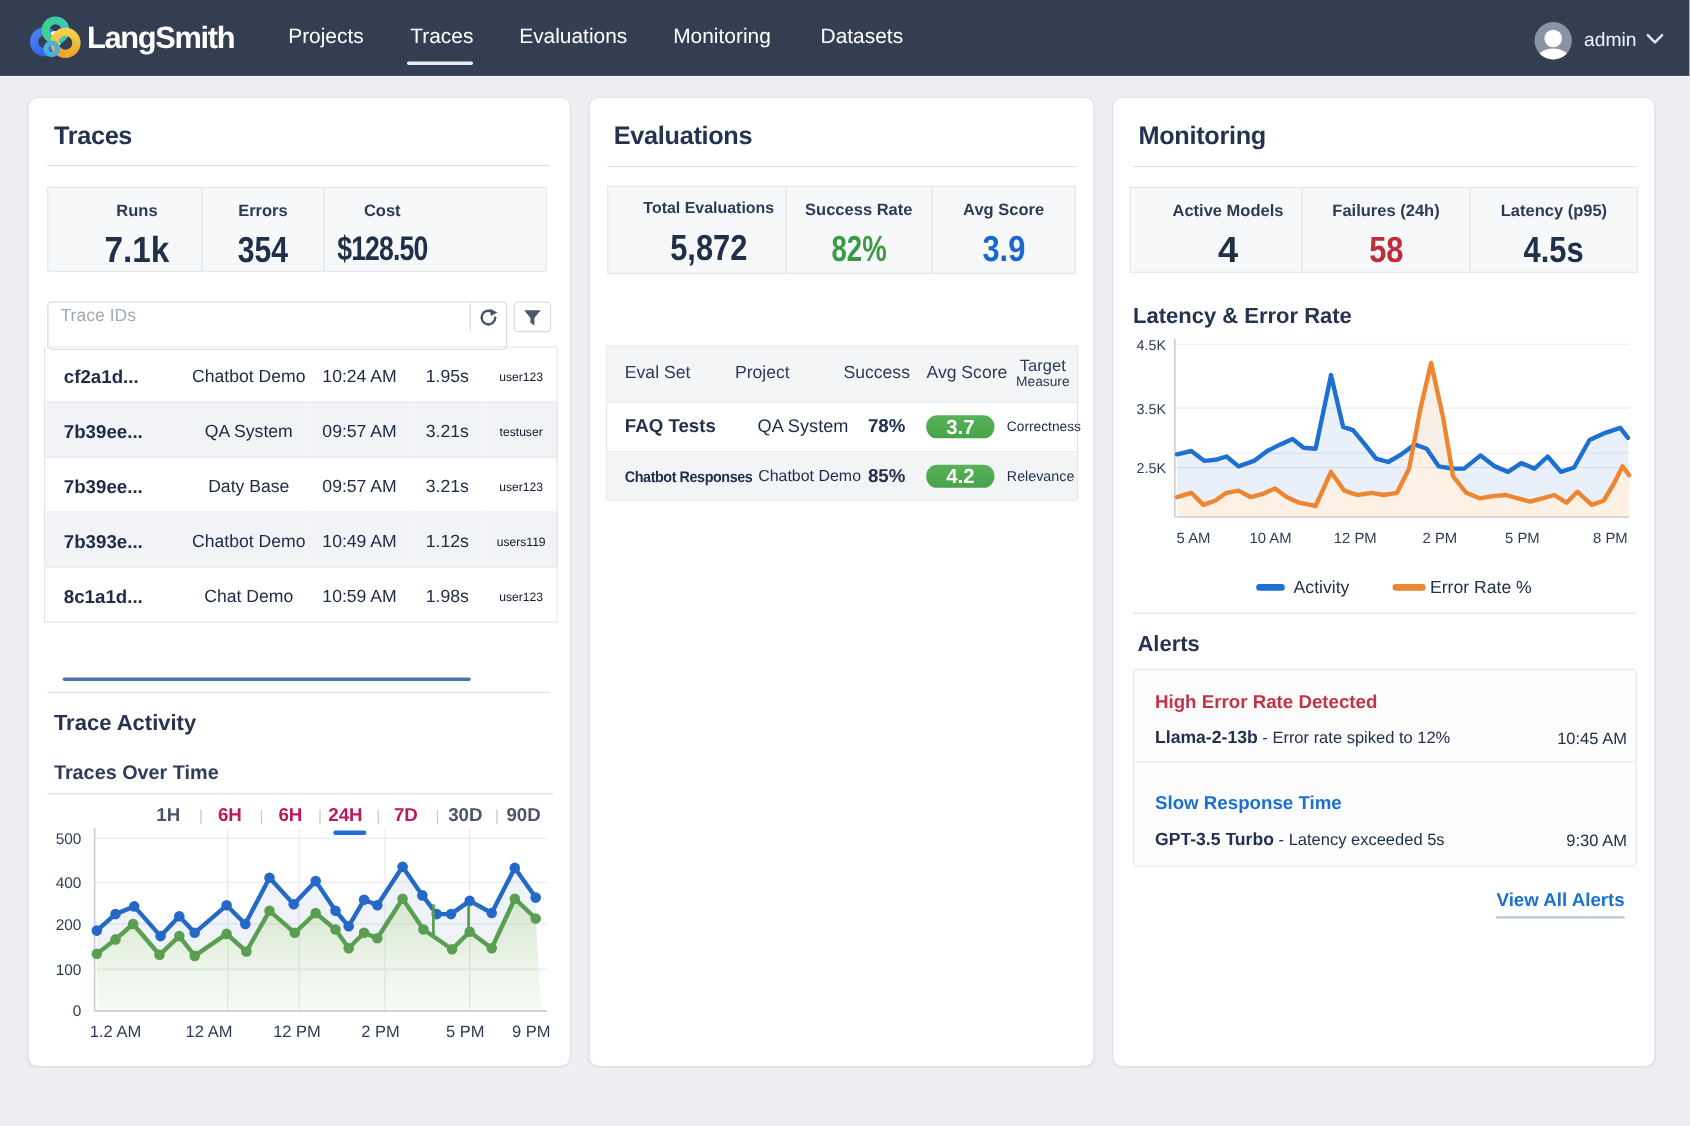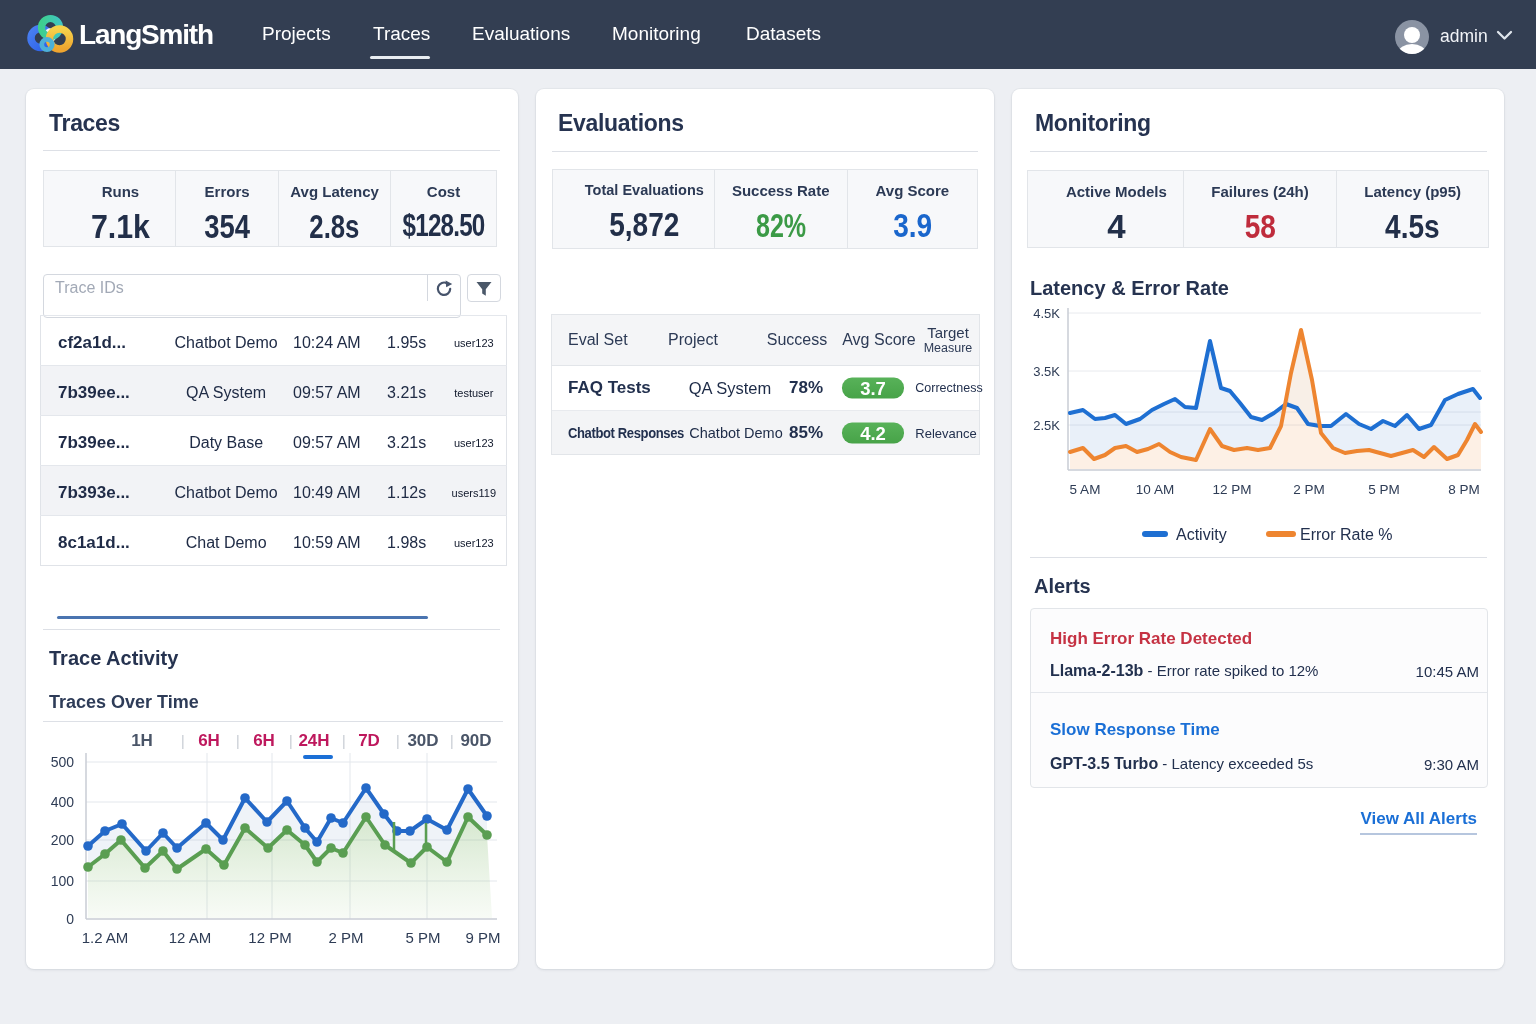--- a/index.html
+++ b/index.html
@@ -133,24 +133,20 @@
   <div class="ctitle" style="left:23px;top:21px">Traces</div>
   <div class="hr" style="left:17px;top:61px;width:457px"></div>
   <div class="stats" style="left:17px;top:81px;width:454px;height:77px">
     <div class="stat" style="width:118px">
         <div class="lbl">Runs</div>
         <div class="val" style="transform:scaleX(0.92)">7.1k</div>
       </div>
     <div class="stat" style="width:111px">
         <div class="lbl">Errors</div>
         <div class="val" style="transform:scaleX(0.83)">354</div>
-      </div>
-    <div class="stat" style="width:120px">
-        <div class="lbl">Avg Latency</div>
-        <div class="val" style="transform:scaleX(0.78)">2.8s</div>
       </div>
     <div class="stat" style="width:105px">
         <div class="lbl">Cost</div>
         <div class="val" style="font-size:31px;letter-spacing:-1px;transform:scaleX(0.78)">$128.50</div>
       </div>
   </div>
   <div id="searchgrp">
     <div class="ph">Trace IDs</div>
     <div id="refresh">
       <svg width="20" height="20" viewBox="0 0 20 20" style="position:absolute;left:6px;top:3px">
@@ -209,21 +205,21 @@
           <td class="u">user123</td>
         </tr>
   </tbody>
     </table>
   <div id="scrollline"></div>
   <div class="hr" style="left:17px;top:540px;width:457px"></div>
   <div class="sect" style="left:23px;top:558px">Trace Activity</div>
   <div class="sub" style="left:23px;top:603px">Traces Over Time</div>
   <div class="hr" style="left:17px;top:632px;width:460px"></div>
   <div class="tbtns">
-    <span class="tb" style="left:116px">1H</span>
+    <span class="tb" style="left:127px">1H</span>
       <span class="ts" style="left:155px">|</span>
     <span class="tb b" style="left:183px">6H</span>
       <span class="ts" style="left:210px">|</span>
     <span class="tb b" style="left:238px">6H</span>
       <span class="ts" style="left:263px">|</span>
     <span class="tb b" style="left:288px">24H</span>
       <span class="ts" style="left:316px">|</span>
     <span class="tb b" style="left:343px">7D</span>
       <span class="ts" style="left:370px">|</span>
     <span class="tb" style="left:397px">30D</span>

